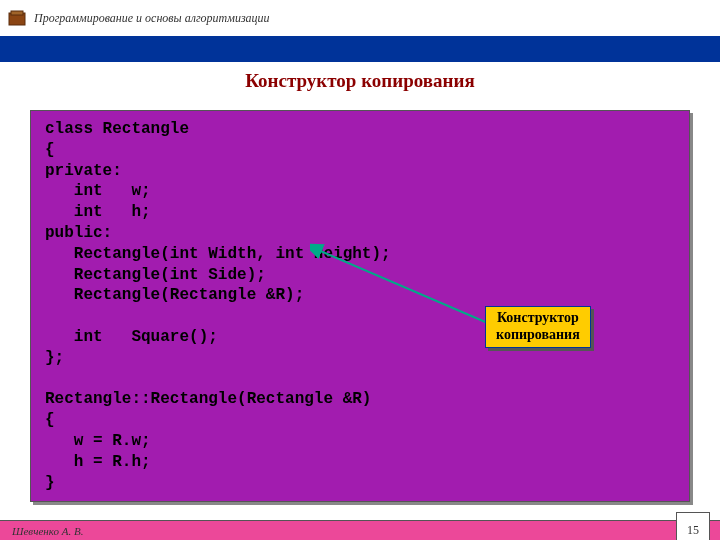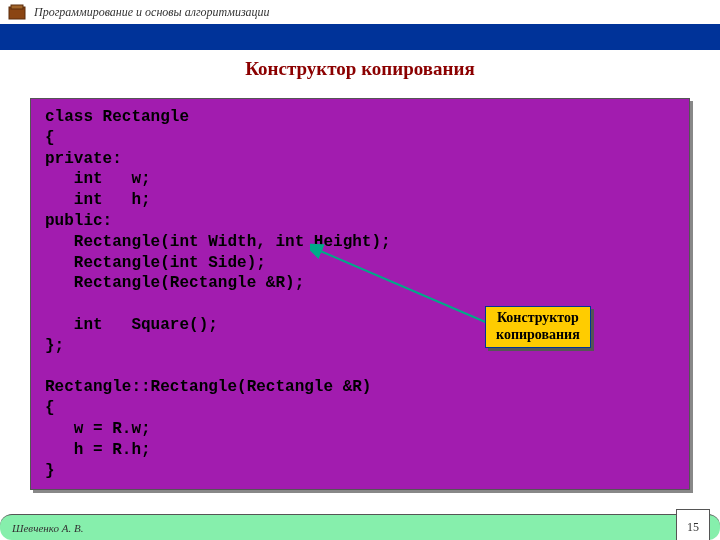--- a/index.html
+++ b/index.html
@@ -5,21 +5,21 @@
     * { margin: 0; padding: 0; box-sizing: border-box; }
     body {
       width: 720px;
       height: 540px;
       background: #ffffff;
       font-family: "Times New Roman", serif;
       position: relative;
       overflow: hidden;
     }
     .top-bar {
-      height: 24px;
+      height: 36px;
       background: #ffffff;
       display: flex;
       align-items: center;
       padding-left: 8px;
       gap: 8px;
     }
     .top-icon {
       width: 18px;
       height: 16px;
       display: inline-block;
@@ -66,29 +66,28 @@
       font-weight: bold;
       text-align: center;
       color: #000;
       line-height: 1.2;
     }
     .footer {
       position: absolute;
       bottom: 0;
       left: 0;
       right: 0;
-      height: 26px;
-      background: #86efac;
+      height: 20px;
+      background: #ec4899;
       border-top: 1px solid #555;
       display: flex;
       align-items: center;
       font-size: 11px;
       font-style: italic;
       color: #333;
-      border-radius: 12px;
     }
     .footer-author {
       position: absolute;
       left: 12px;
     }
     .footer-topic {
       position: absolute;
       left: 50%;
       transform: translateX(-50%);
     }

